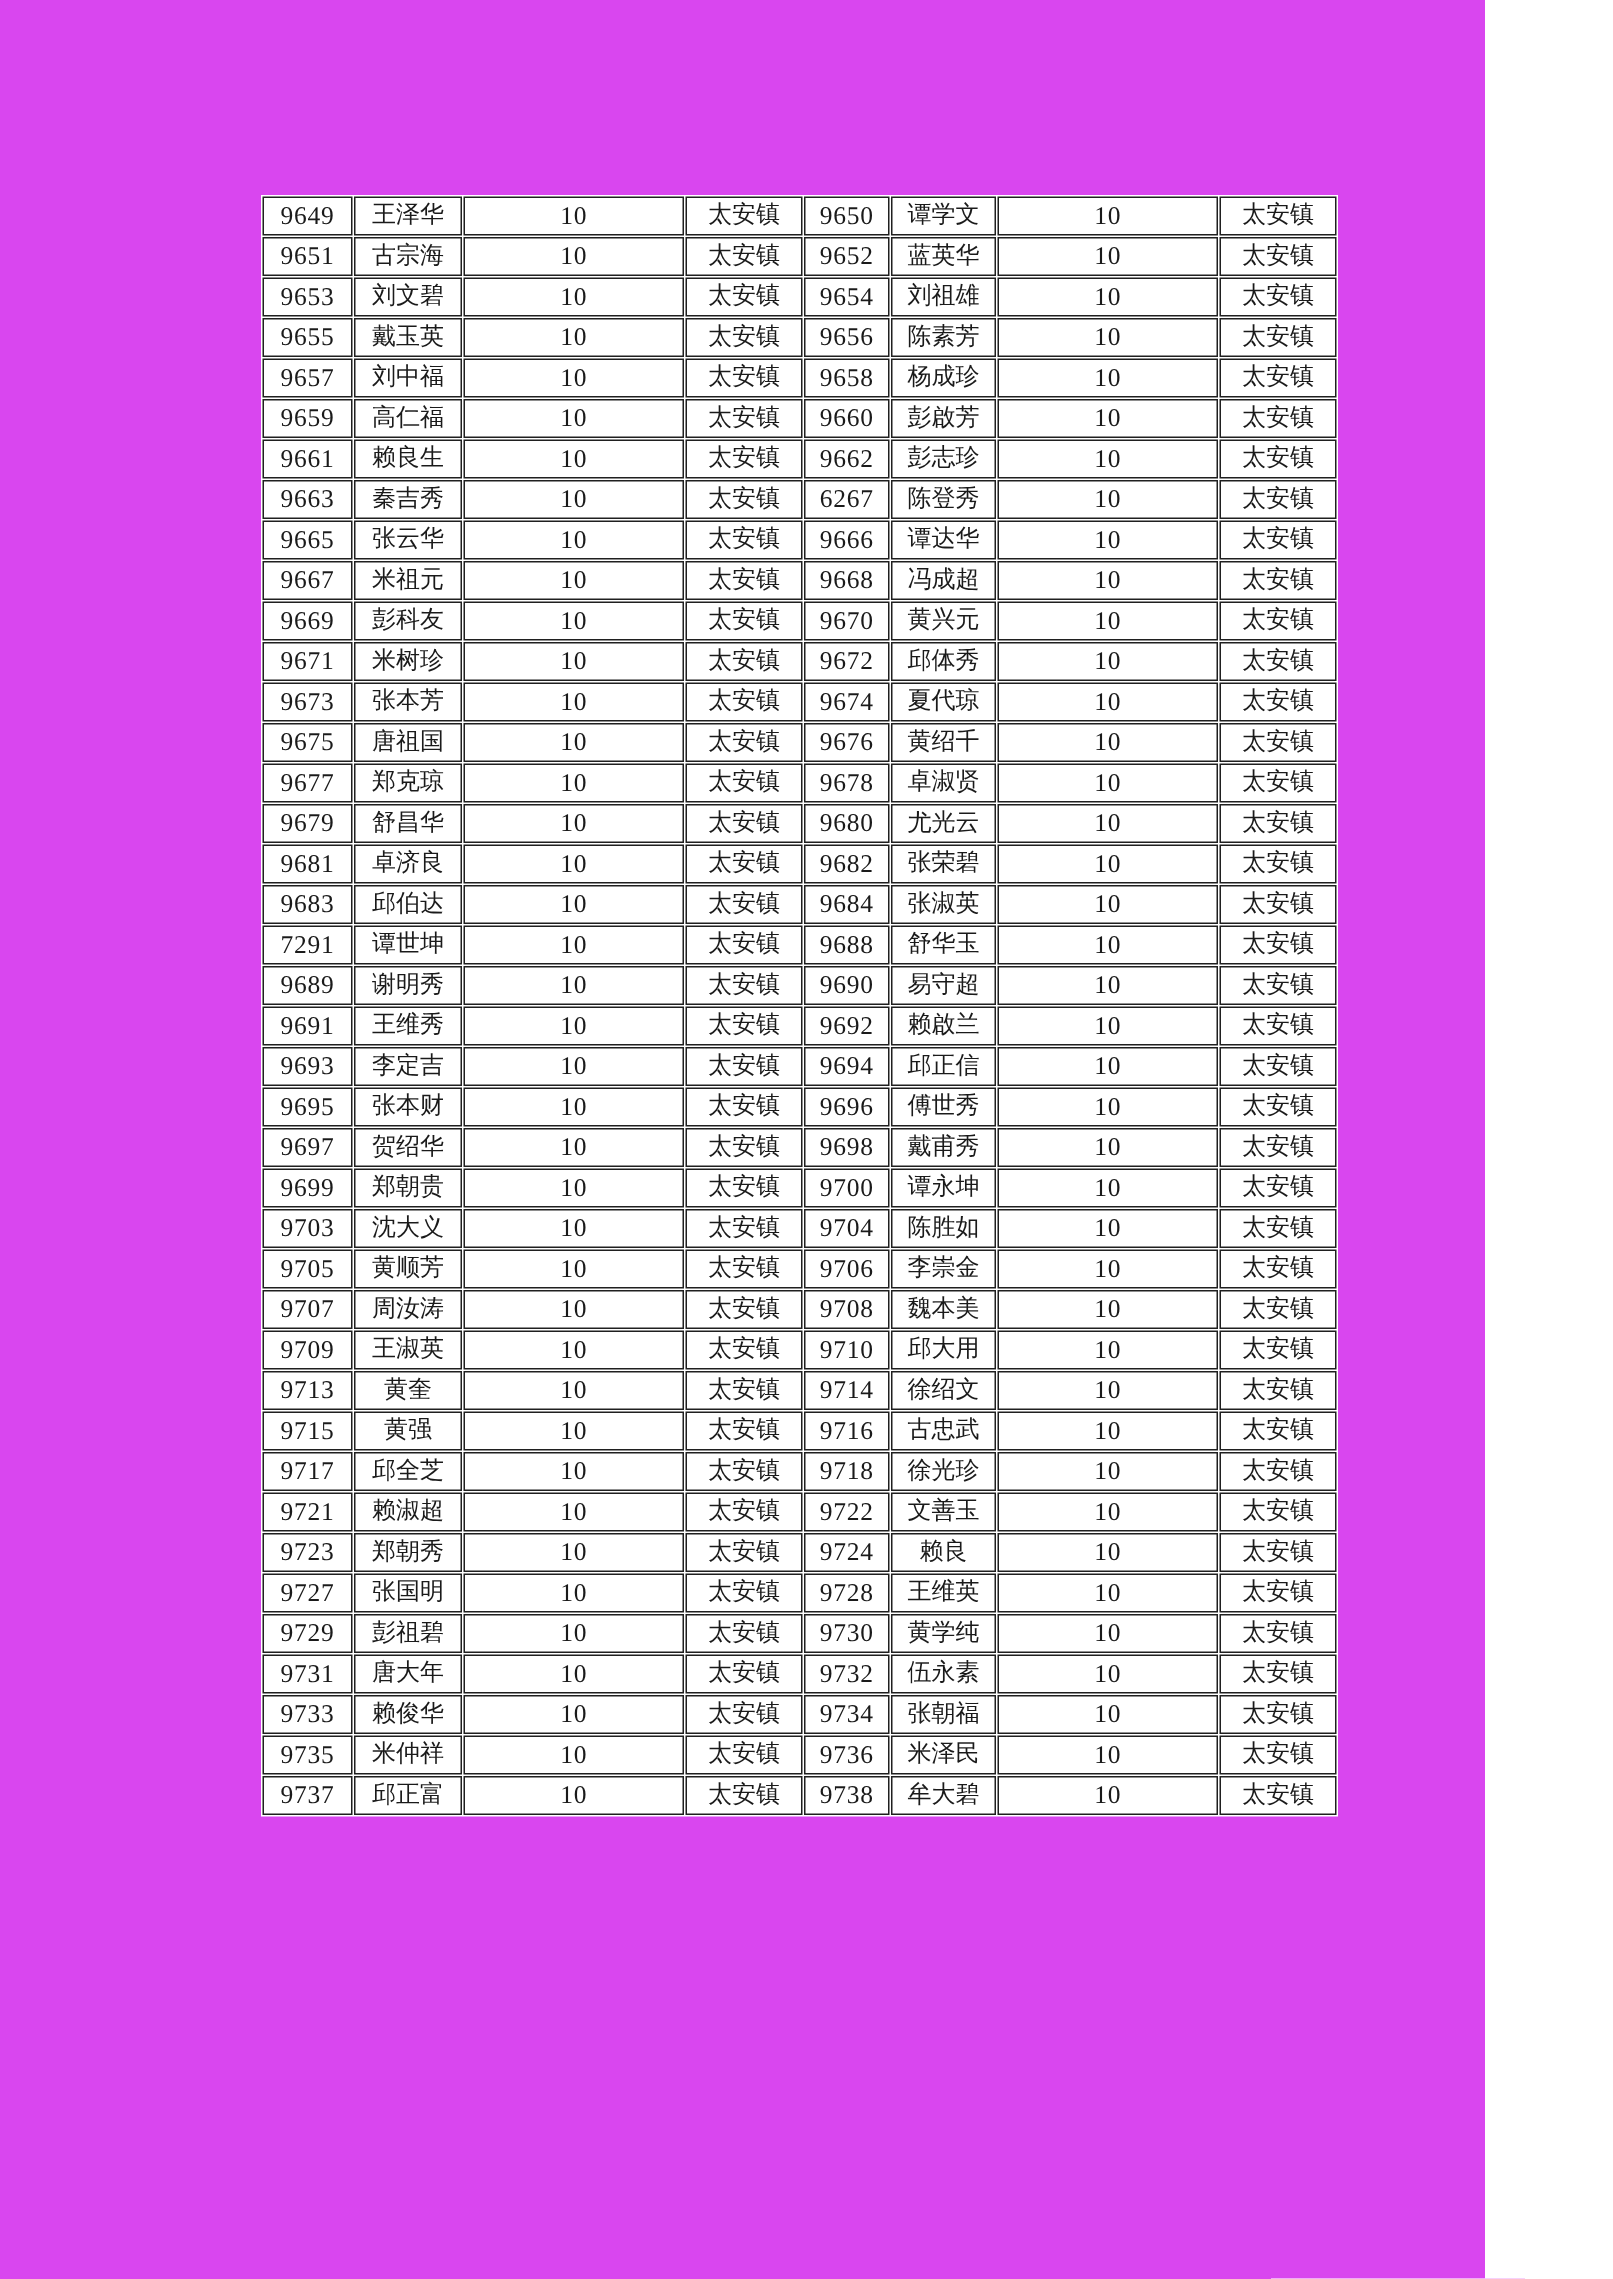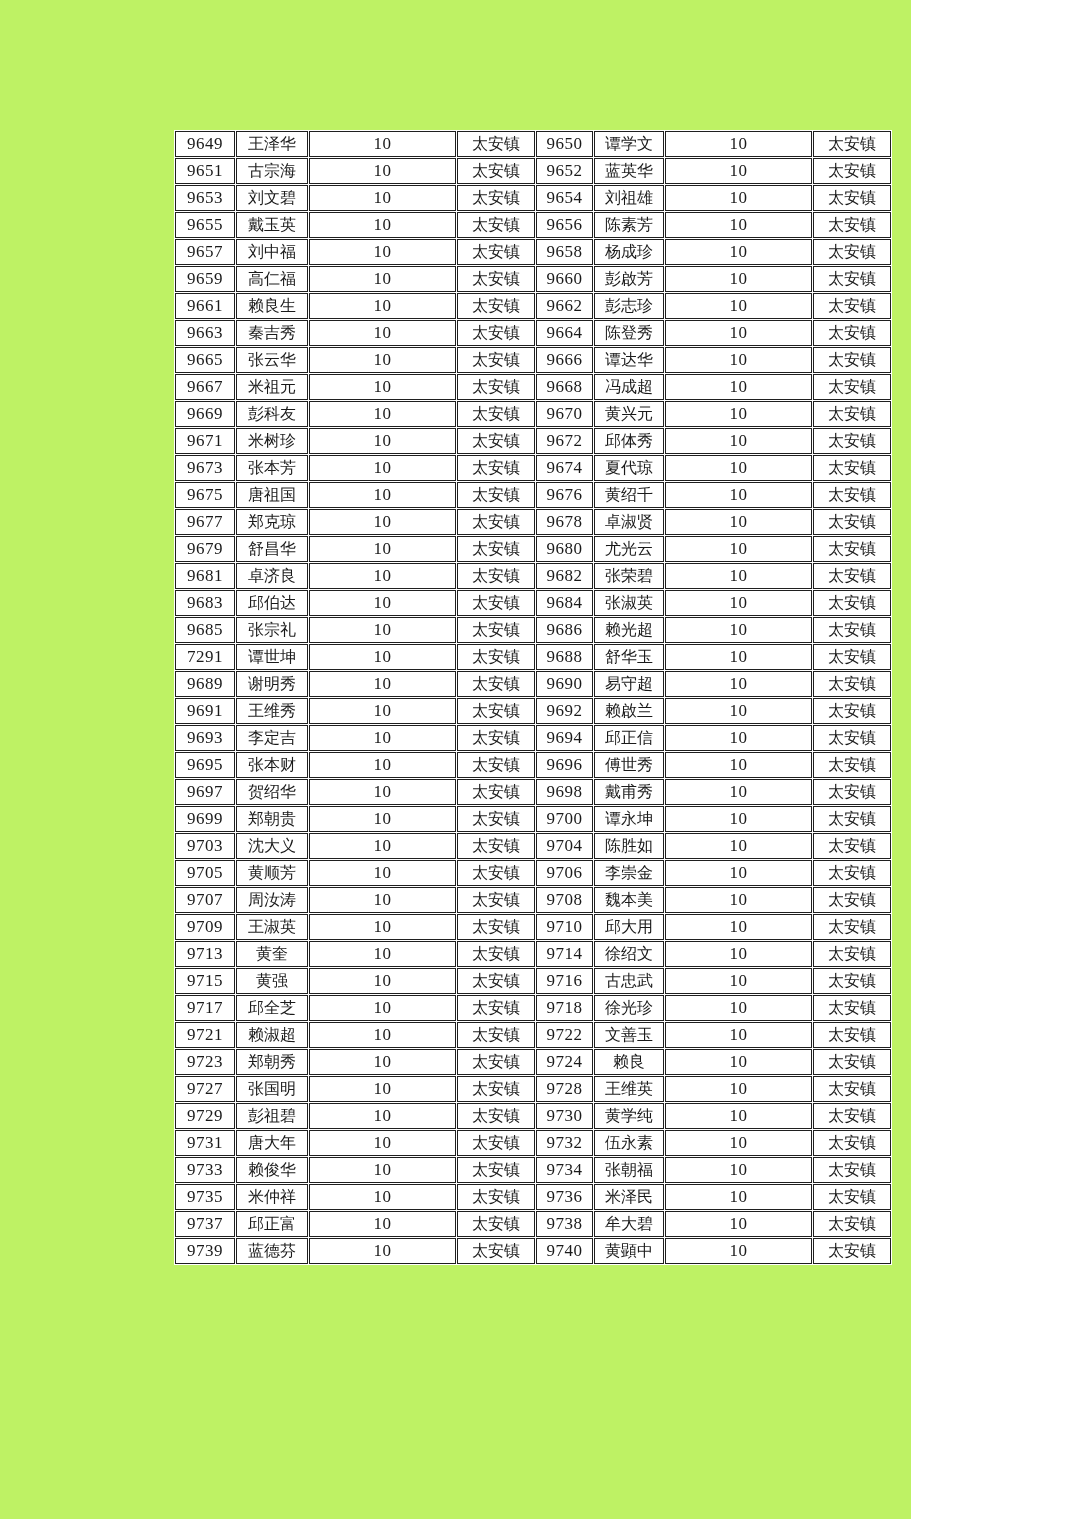--- a/index.html
+++ b/index.html
@@ -5,23 +5,23 @@
   html, body {
     margin: 0;
     padding: 0;
     background: #ffffff;
     width: 1075px;
     height: 1519px;
     font-family: "Liberation Serif", "DejaVu Serif", serif;
   }
   .page {
     position: relative;
-    width: 911px;
+    width: 990px;
     height: 1519px;
-    background: #bef264;
+    background: #d946ef;
     overflow: hidden;
   }
   table.roster {
     position: absolute;
     left: 174px;
     top: 130px;
     width: 718px;
     table-layout: fixed;
     border-collapse: separate;
     border-spacing: 1px;
@@ -126,21 +126,21 @@
           <td class="num">9662</td>
           <td class="cjk">彭志珍</td>
           <td class="num">10</td>
           <td class="cjk">太安镇</td>
         </tr>
         <tr>
           <td class="num">9663</td>
           <td class="cjk">秦吉秀</td>
           <td class="num">10</td>
           <td class="cjk">太安镇</td>
-          <td class="num">9664</td>
+          <td class="num">6267</td>
           <td class="cjk">陈登秀</td>
           <td class="num">10</td>
           <td class="cjk">太安镇</td>
         </tr>
         <tr>
           <td class="num">9665</td>
           <td class="cjk">张云华</td>
           <td class="num">10</td>
           <td class="cjk">太安镇</td>
           <td class="num">9666</td>
@@ -232,30 +232,20 @@
           <td class="num">9683</td>
           <td class="cjk">邱伯达</td>
           <td class="num">10</td>
           <td class="cjk">太安镇</td>
           <td class="num">9684</td>
           <td class="cjk">张淑英</td>
           <td class="num">10</td>
           <td class="cjk">太安镇</td>
         </tr>
         <tr>
-          <td class="num">9685</td>
-          <td class="cjk">张宗礼</td>
-          <td class="num">10</td>
-          <td class="cjk">太安镇</td>
-          <td class="num">9686</td>
-          <td class="cjk">赖光超</td>
-          <td class="num">10</td>
-          <td class="cjk">太安镇</td>
-        </tr>
-        <tr>
           <td class="num">7291</td>
           <td class="cjk">谭世坤</td>
           <td class="num">10</td>
           <td class="cjk">太安镇</td>
           <td class="num">9688</td>
           <td class="cjk">舒华玉</td>
           <td class="num">10</td>
           <td class="cjk">太安镇</td>
         </tr>
         <tr>
@@ -458,28 +448,18 @@
           <td class="num">10</td>
           <td class="cjk">太安镇</td>
         </tr>
         <tr>
           <td class="num">9737</td>
           <td class="cjk">邱正富</td>
           <td class="num">10</td>
           <td class="cjk">太安镇</td>
           <td class="num">9738</td>
           <td class="cjk">牟大碧</td>
-          <td class="num">10</td>
-          <td class="cjk">太安镇</td>
-        </tr>
-        <tr>
-          <td class="num">9739</td>
-          <td class="cjk">蓝德芬</td>
-          <td class="num">10</td>
-          <td class="cjk">太安镇</td>
-          <td class="num">9740</td>
-          <td class="cjk">黄顕中</td>
           <td class="num">10</td>
           <td class="cjk">太安镇</td>
         </tr>
       </tbody>
   </table>
 </div>
 
 </body></html>

